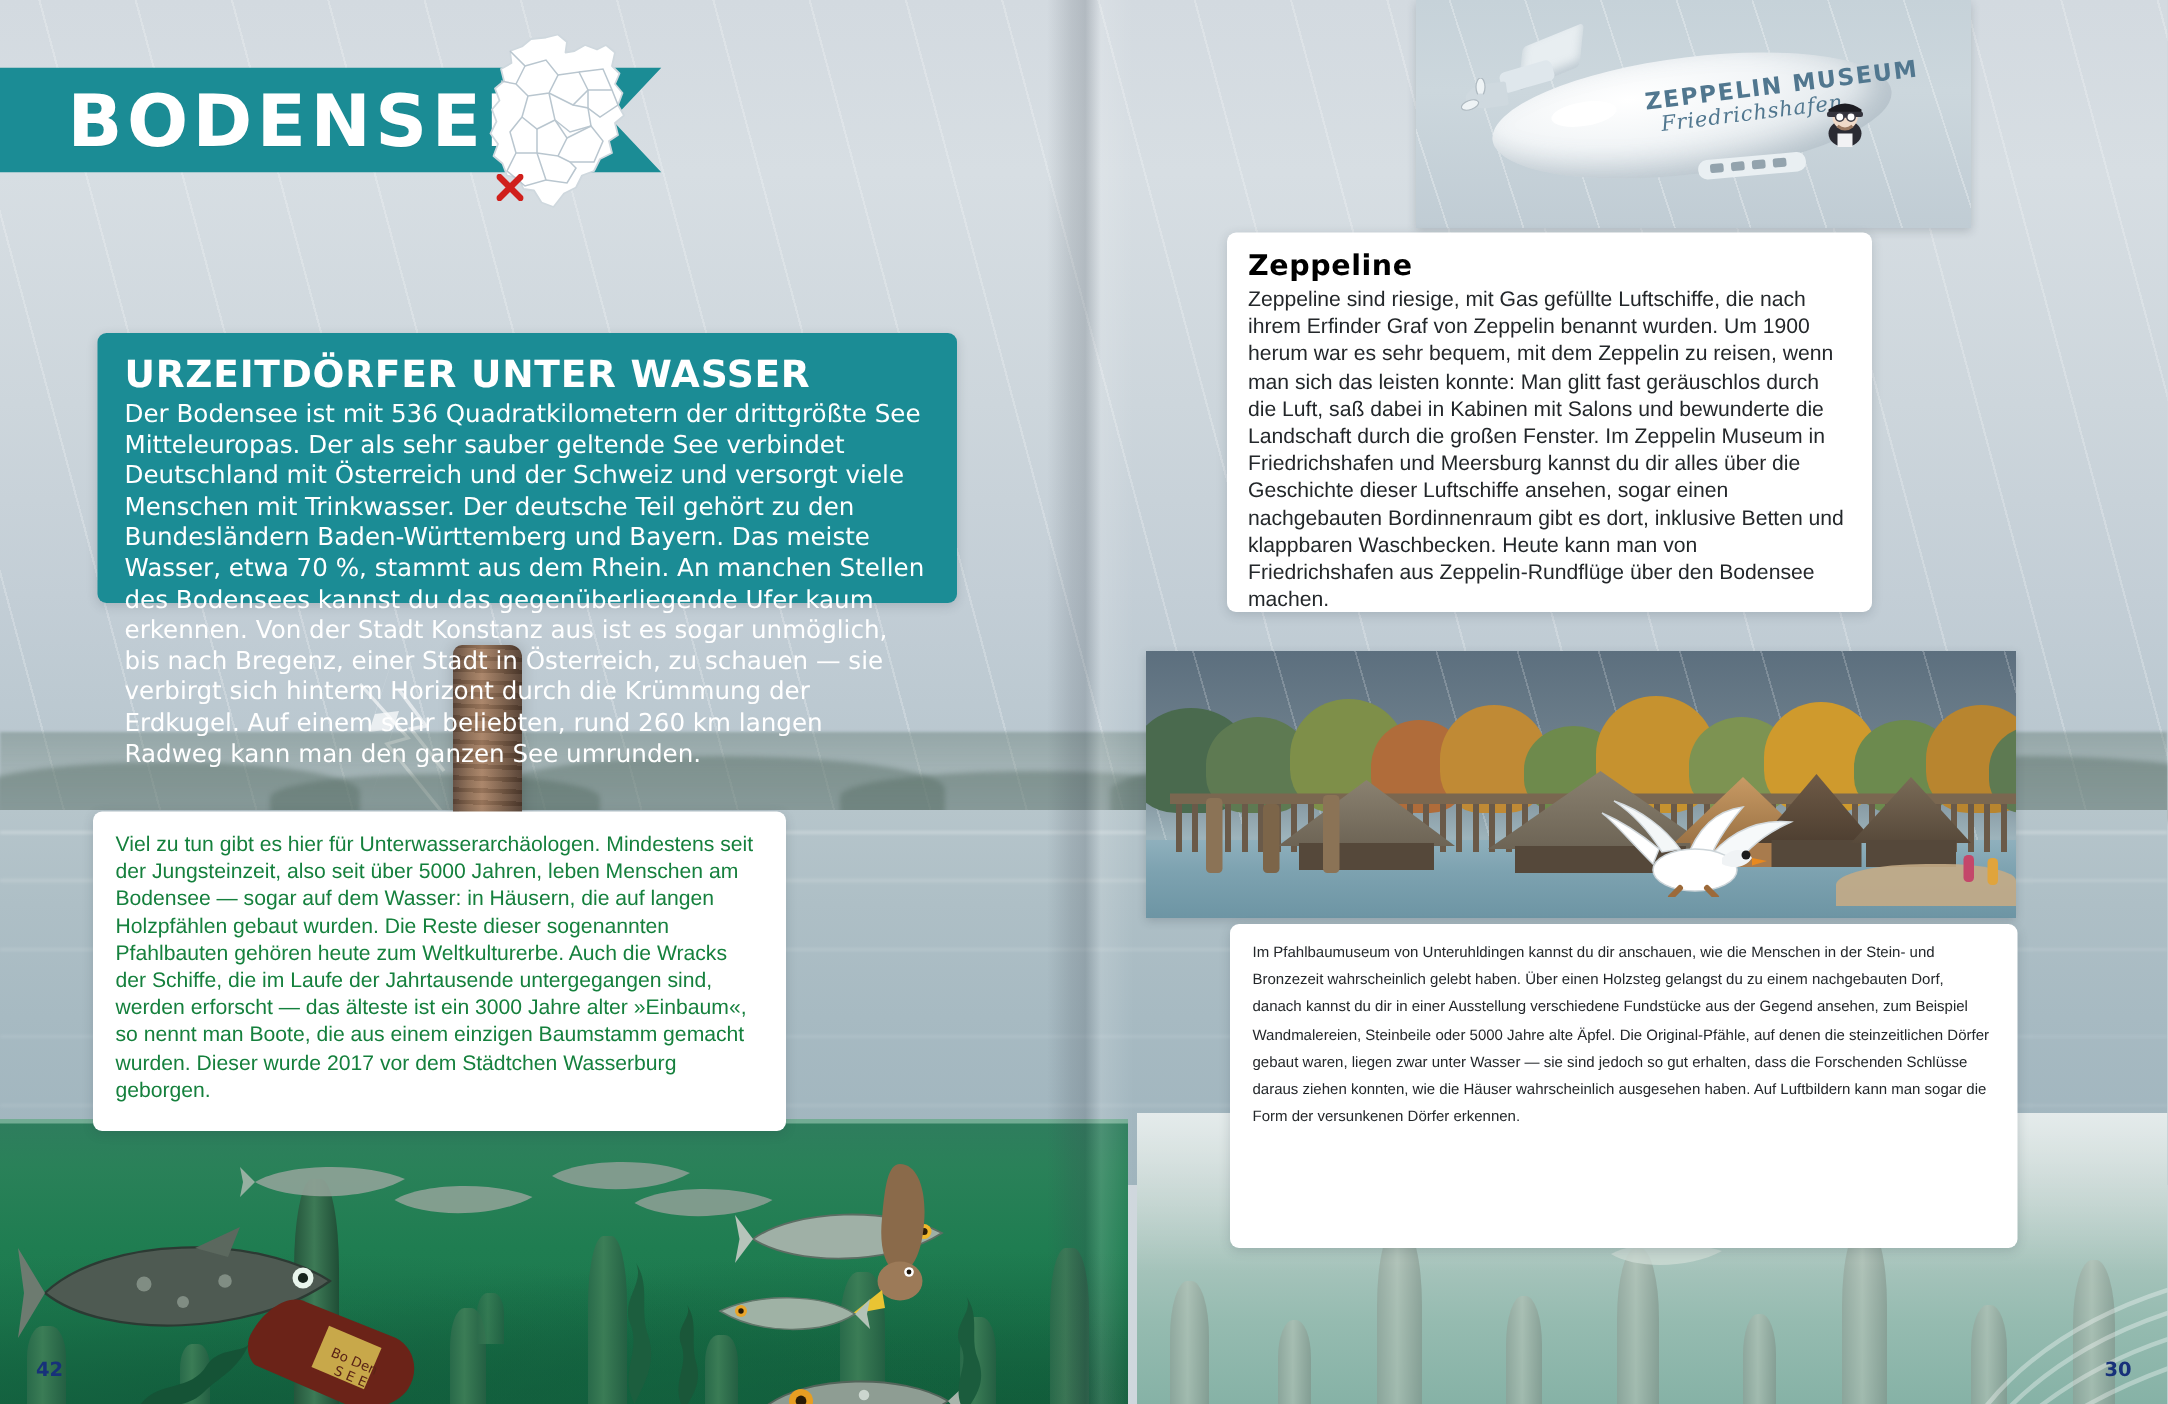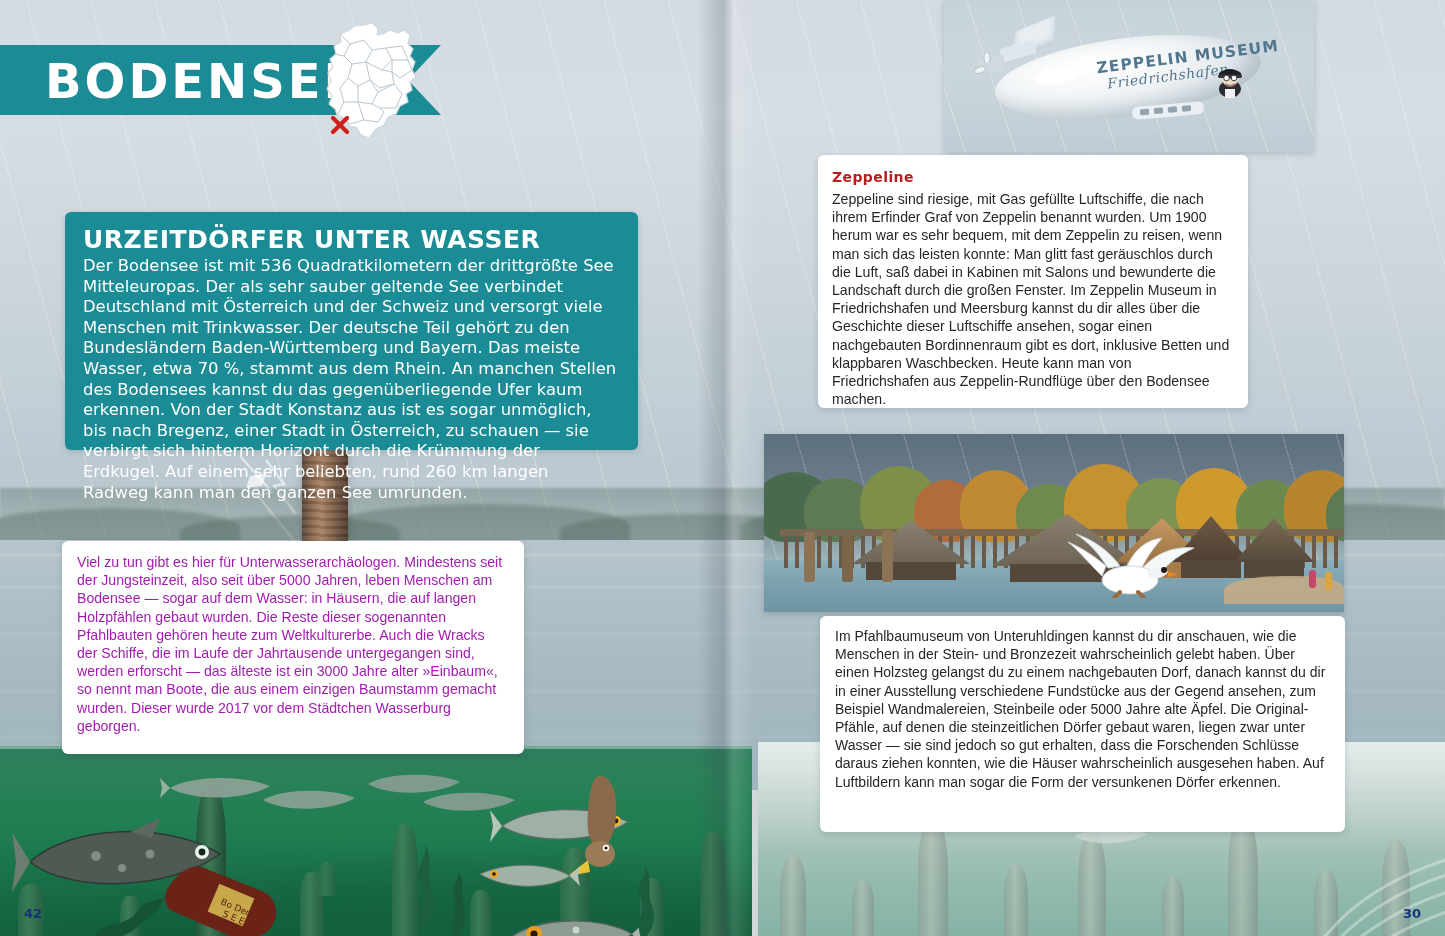--- a/index.html
+++ b/index.html
@@ -103,38 +103,38 @@
 
   .box h2{
     margin:0 0 1px 0;
     font-family:"DejaVu Sans", sans-serif;
     font-weight:700;
     letter-spacing:.4px;
   }
   .box p{margin:0;}
 
   
-  #box-urzeit{left:65px;top:212px;width:573px;height:238px;padding:13px 20px 10px 18px;box-sizing:border-box;}
+  #box-urzeit{left:65px;top:222px;width:573px;height:180px;padding:13px 20px 10px 18px;box-sizing:border-box;}
   #box-urzeit h2{font-size:25px;line-height:30px;color:#fff;letter-spacing:.5px;}
   #box-urzeit p{font-size:16.4px;line-height:20.6px;color:#ffffff;font-family:"DejaVu Sans",sans-serif;}
 
   
   #box-zeppeline{left:818px;top:155px;width:430px;height:253px;padding:11px 16px 10px 14px;box-sizing:border-box;}
-  #box-zeppeline h2{font-size:14px;line-height:23px;color:#b91c1c;}
+  #box-zeppeline h2{font-size:19px;line-height:23px;color:#000000;}
   #box-zeppeline p{font-size:14.1px;line-height:18.2px;color:#23272a;}
 
   
   #box-unterwasser{left:62px;top:541px;width:462px;height:213px;padding:12px 16px 10px 15px;box-sizing:border-box;}
   #box-unterwasser h2{font-size:19.5px;line-height:24px;color:#ef5423;}
-  #box-unterwasser p{font-size:14.1px;line-height:18.2px;color:#a21caf;}
+  #box-unterwasser p{font-size:14.1px;line-height:18.2px;color:#15803d;}
 
   
   #box-pfahlbau{left:820px;top:616px;width:525px;height:216px;padding:11px 16px 10px 15px;box-sizing:border-box;}
   #box-pfahlbau h2{font-size:19.5px;line-height:24px;color:#1d5f8a;}
-  #box-pfahlbau p{font-size:14px;line-height:18.2px;color:#23272a;}
+  #box-pfahlbau p{font-size:10px;line-height:18.2px;color:#23272a;}
 
   
   .photo{position:absolute;overflow:hidden;box-shadow:0 2px 6px rgba(40,55,65,.2);}
 
   
   #photo-zeppelin{left:944px;top:0px;width:370px;height:152px;
     background:linear-gradient(180deg,#c6d2d9 0%,#ccd7dd 40%,#c0ccd4 100%);}
   #photo-zeppelin .rain{position:absolute;inset:-40px;
     background:repeating-linear-gradient(72deg,rgba(255,255,255,0) 0 22px,rgba(255,255,255,.45) 22px 23.2px,rgba(255,255,255,0) 23.2px 48px);opacity:.6;}
 

